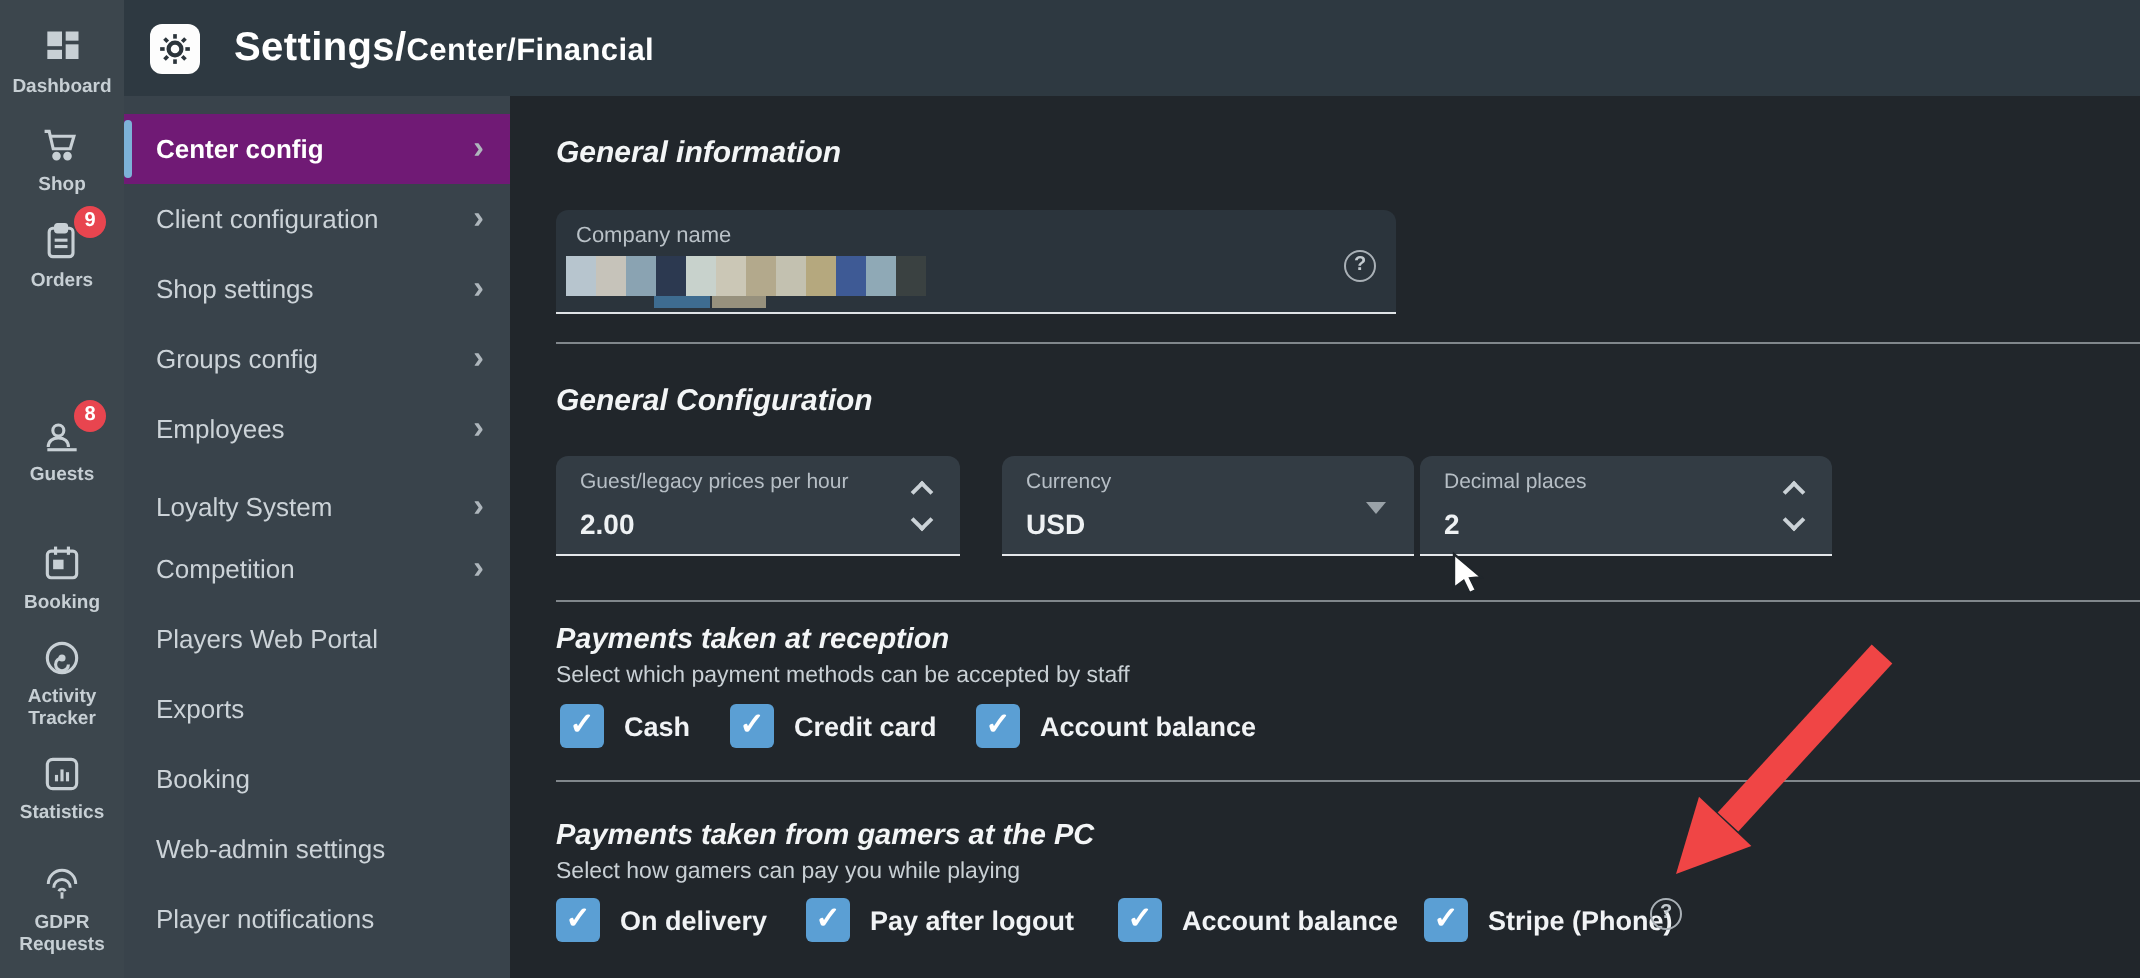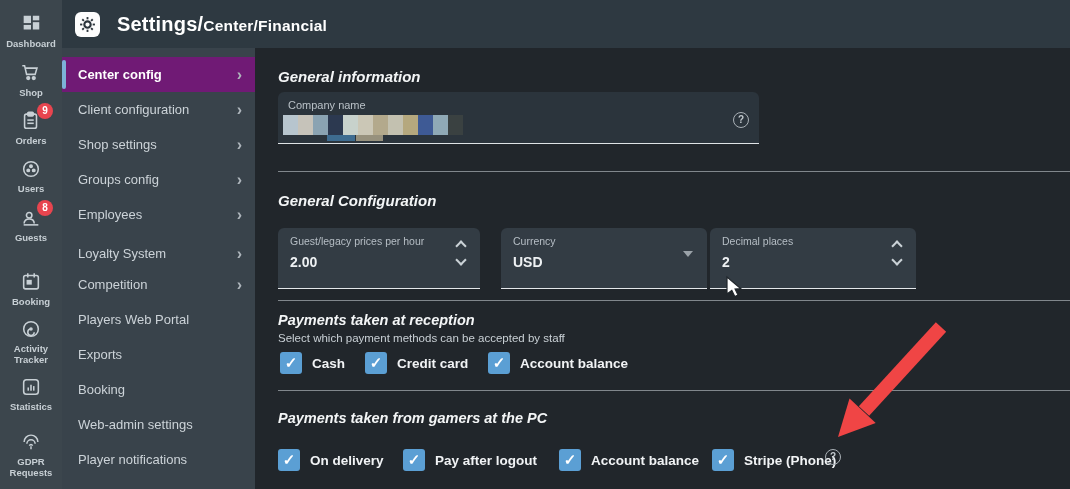--- a/index.html
+++ b/index.html
@@ -36,32 +36,32 @@
 
   
   .content { position:absolute; left:255px; top:48px; width:815px; height:441px; }
   .h-section { position:absolute; left:23px; color:#f3f5f6; font-weight:bold;font-style:italic; }
   .h-lg { font-size:15px; }
   .h-md { font-size:14.5px; }
   .subtitle { position:absolute; left:23px; color:#c9d0d5; font-size:11.5px; }
   .divider { position:absolute; left:23px; right:0; height:1px; background:#81878c; }
 
   
-  .company { position:absolute; left:23px; top:44px; width:481px; height:52px; background:#2b343c;
+  .company { position:absolute; left:23px; top:57px; width:420px; height:52px; background:#2b343c;
              border-radius:6px 6px 0 0; border-bottom:1px solid #dfe3e6; cursor:text; }
   .c-label { position:absolute; left:10px; top:7px; font-size:11px; color:#b9c1c7; }
   .blocks { position:absolute; left:5px; top:23px; display:flex; height:20px; }
   .blk { width:15px; height:20px; }
   .ublk { position:absolute; top:43px; height:6px; }
   .help { width:16px; height:16px; border:1.3px solid #a9b0b6; border-radius:50%; color:#c2c9ce;
           font-size:10px; line-height:13px; text-align:center; font-weight:bold; cursor:pointer; }
   .company .help { position:absolute; right:10px; top:20px; }
 
   
-  .field { position:absolute; top:180px; height:61px; background:#333c44; border-radius:6px 6px 0 0;
+  .field { position:absolute; top:180px; height:50px; background:#333c44; border-radius:6px 6px 0 0;
            border-bottom:1px solid #e4e7ea; }
   .f-label { position:absolute; left:12px; top:7px; font-size:10.5px; color:#b6bec5; white-space:nowrap; }
   .f-value { position:absolute; left:12px; top:26px; font-size:14px; color:#eef1f3; font-weight:bold; }
   .chv { position:absolute; right:15px; width:8px; height:8px; border-left:2px solid #cbd2d7;
          border-top:2px solid #cbd2d7; cursor:pointer; }
   .chv.up   { top:14px; transform:rotate(45deg); }
   .chv.down { top:28px; transform:rotate(225deg); }
   .caret { position:absolute; right:14px; top:23px; width:0; height:0; cursor:pointer;
            border-left:5px solid transparent; border-right:5px solid transparent; border-top:6px solid #9aa2a8; }
 
@@ -101,29 +101,20 @@
     </div>
     <div class="rail-item" style="top:110px">
       <div class="ric"><span><svg viewBox="0 0 24 24" fill="none" stroke="#c8d0d5" stroke-width="1.7">
               <rect x="5" y="4.5" width="13" height="15.5" rx="2"></rect>
               <rect x="8.5" y="2.5" width="6" height="4" rx="1" fill="#c8d0d5"></rect>
               <line x1="8" y1="11" x2="15" y2="11"></line>
               <line x1="8" y1="14.5" x2="15" y2="14.5"></line>
             </svg></span>
         <span class="badge">9</span></div>
       <div class="rail-label">Orders</div>
-    </div>
-    <div class="rail-item" style="top:158px">
-      <div class="ric"><span><svg viewBox="0 0 24 24" fill="none" stroke="#c8d0d5" stroke-width="1.7">
-              <circle cx="12" cy="12" r="8"></circle>
-              <circle cx="12" cy="9" r="1.3" fill="#c8d0d5"></circle>
-              <circle cx="9" cy="13.5" r="1.3" fill="#c8d0d5"></circle>
-              <circle cx="15" cy="13.5" r="1.3" fill="#c8d0d5"></circle>
-            </svg></span></div>
-      <div class="rail-label">Users</div>
     </div>
     <div class="rail-item" style="top:207px">
       <div class="ric"><span><svg viewBox="0 0 24 24" fill="none" stroke="#c8d0d5" stroke-width="1.7">
               <circle cx="10" cy="9" r="3"></circle>
               <path d="M4.5 18c0-3.2 2.4-5 5.5-5s5.5 1.8 5.5 5"></path>
               <line x1="4" y1="19.5" x2="20" y2="19.5"></line>
             </svg></span>
         <span class="badge">8</span></div>
       <div class="rail-label">Guests</div>
     </div>
@@ -261,20 +252,21 @@
       </div>
       <div class="opt" style="left:233px">
         <span class="cb">✓</span>
         <span class="lbl">Account balance</span>
       </div>
     </div>
 
     <div class="divider" style="top:342px"></div>
 
     <div class="h-section h-md" style="top:362px">Payments taken from gamers at the PC</div>
+    <div class="subtitle" style="top:382px">Select how gamers can pay you while playing</div>
 
     <div class="row2">
       <div class="opt" style="left:23px">
         <span class="cb">✓</span>
         <span class="lbl">On delivery</span>
       </div>
       <div class="opt" style="left:148px">
         <span class="cb">✓</span>
         <span class="lbl">Pay after logout</span>
       </div>

